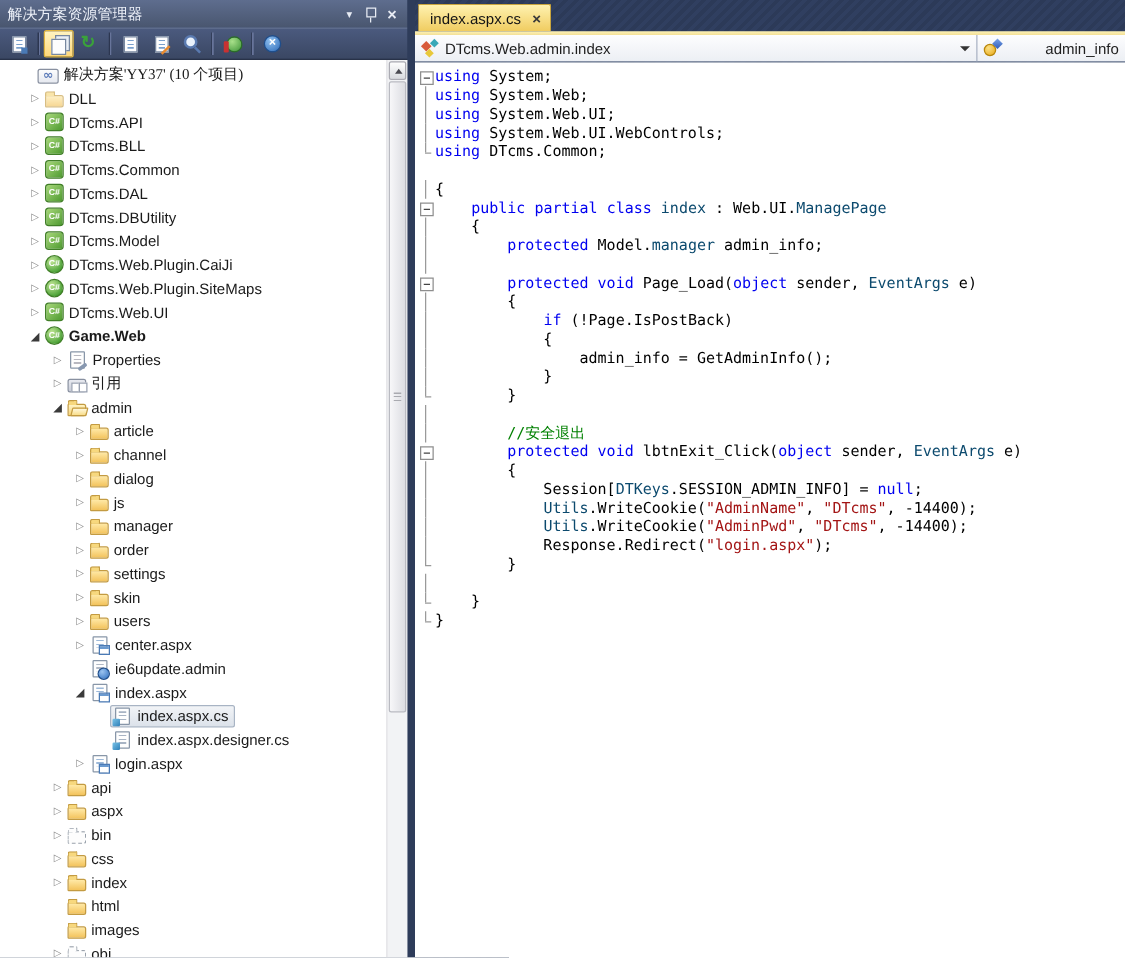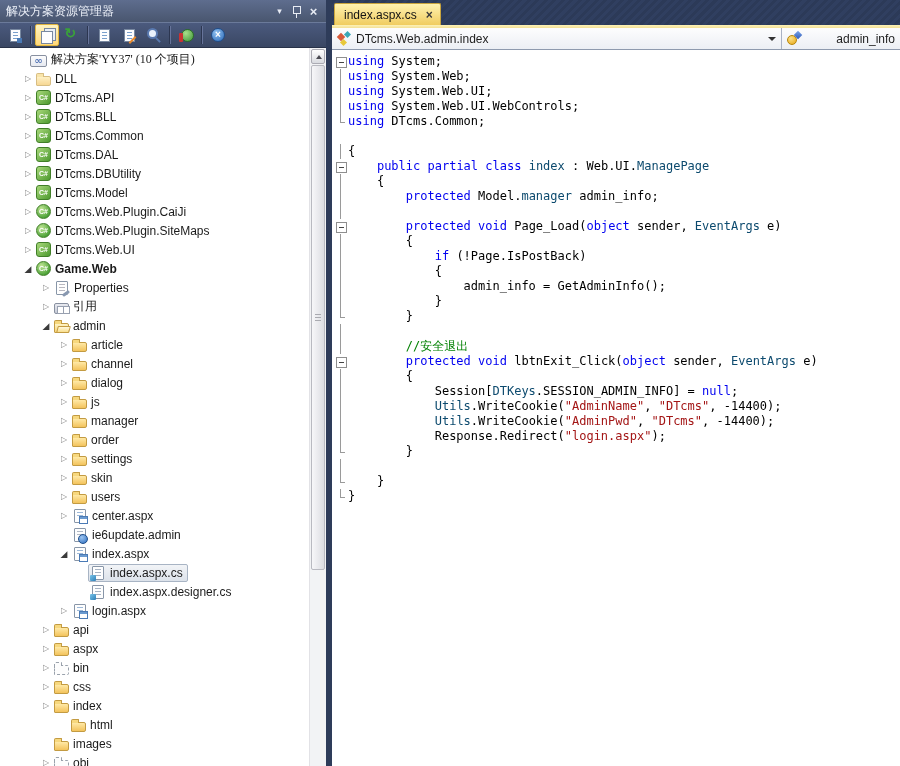--- a/index.html
+++ b/index.html
@@ -447,21 +447,21 @@
               <span class="lbl">css</span>
             </span>
           </div>
           <div class="tree-row" style="padding-left: 40px;">
             <span class="tw col">▷</span>
             <span class="rowbox">
               <span class="ico ico-folder"></span>
               <span class="lbl">index</span>
             </span>
           </div>
-          <div class="tree-row" style="padding-left: 40px; margin-left: 17px;">
+          <div class="tree-row" style="padding-left: 40px;">
             <span class="tw no"></span>
             <span class="rowbox">
               <span class="ico ico-folder"></span>
               <span class="lbl">html</span>
             </span>
           </div>
           <div class="tree-row" style="padding-left: 40px;">
             <span class="tw no"></span>
             <span class="rowbox">
               <span class="ico ico-folder"></span>

